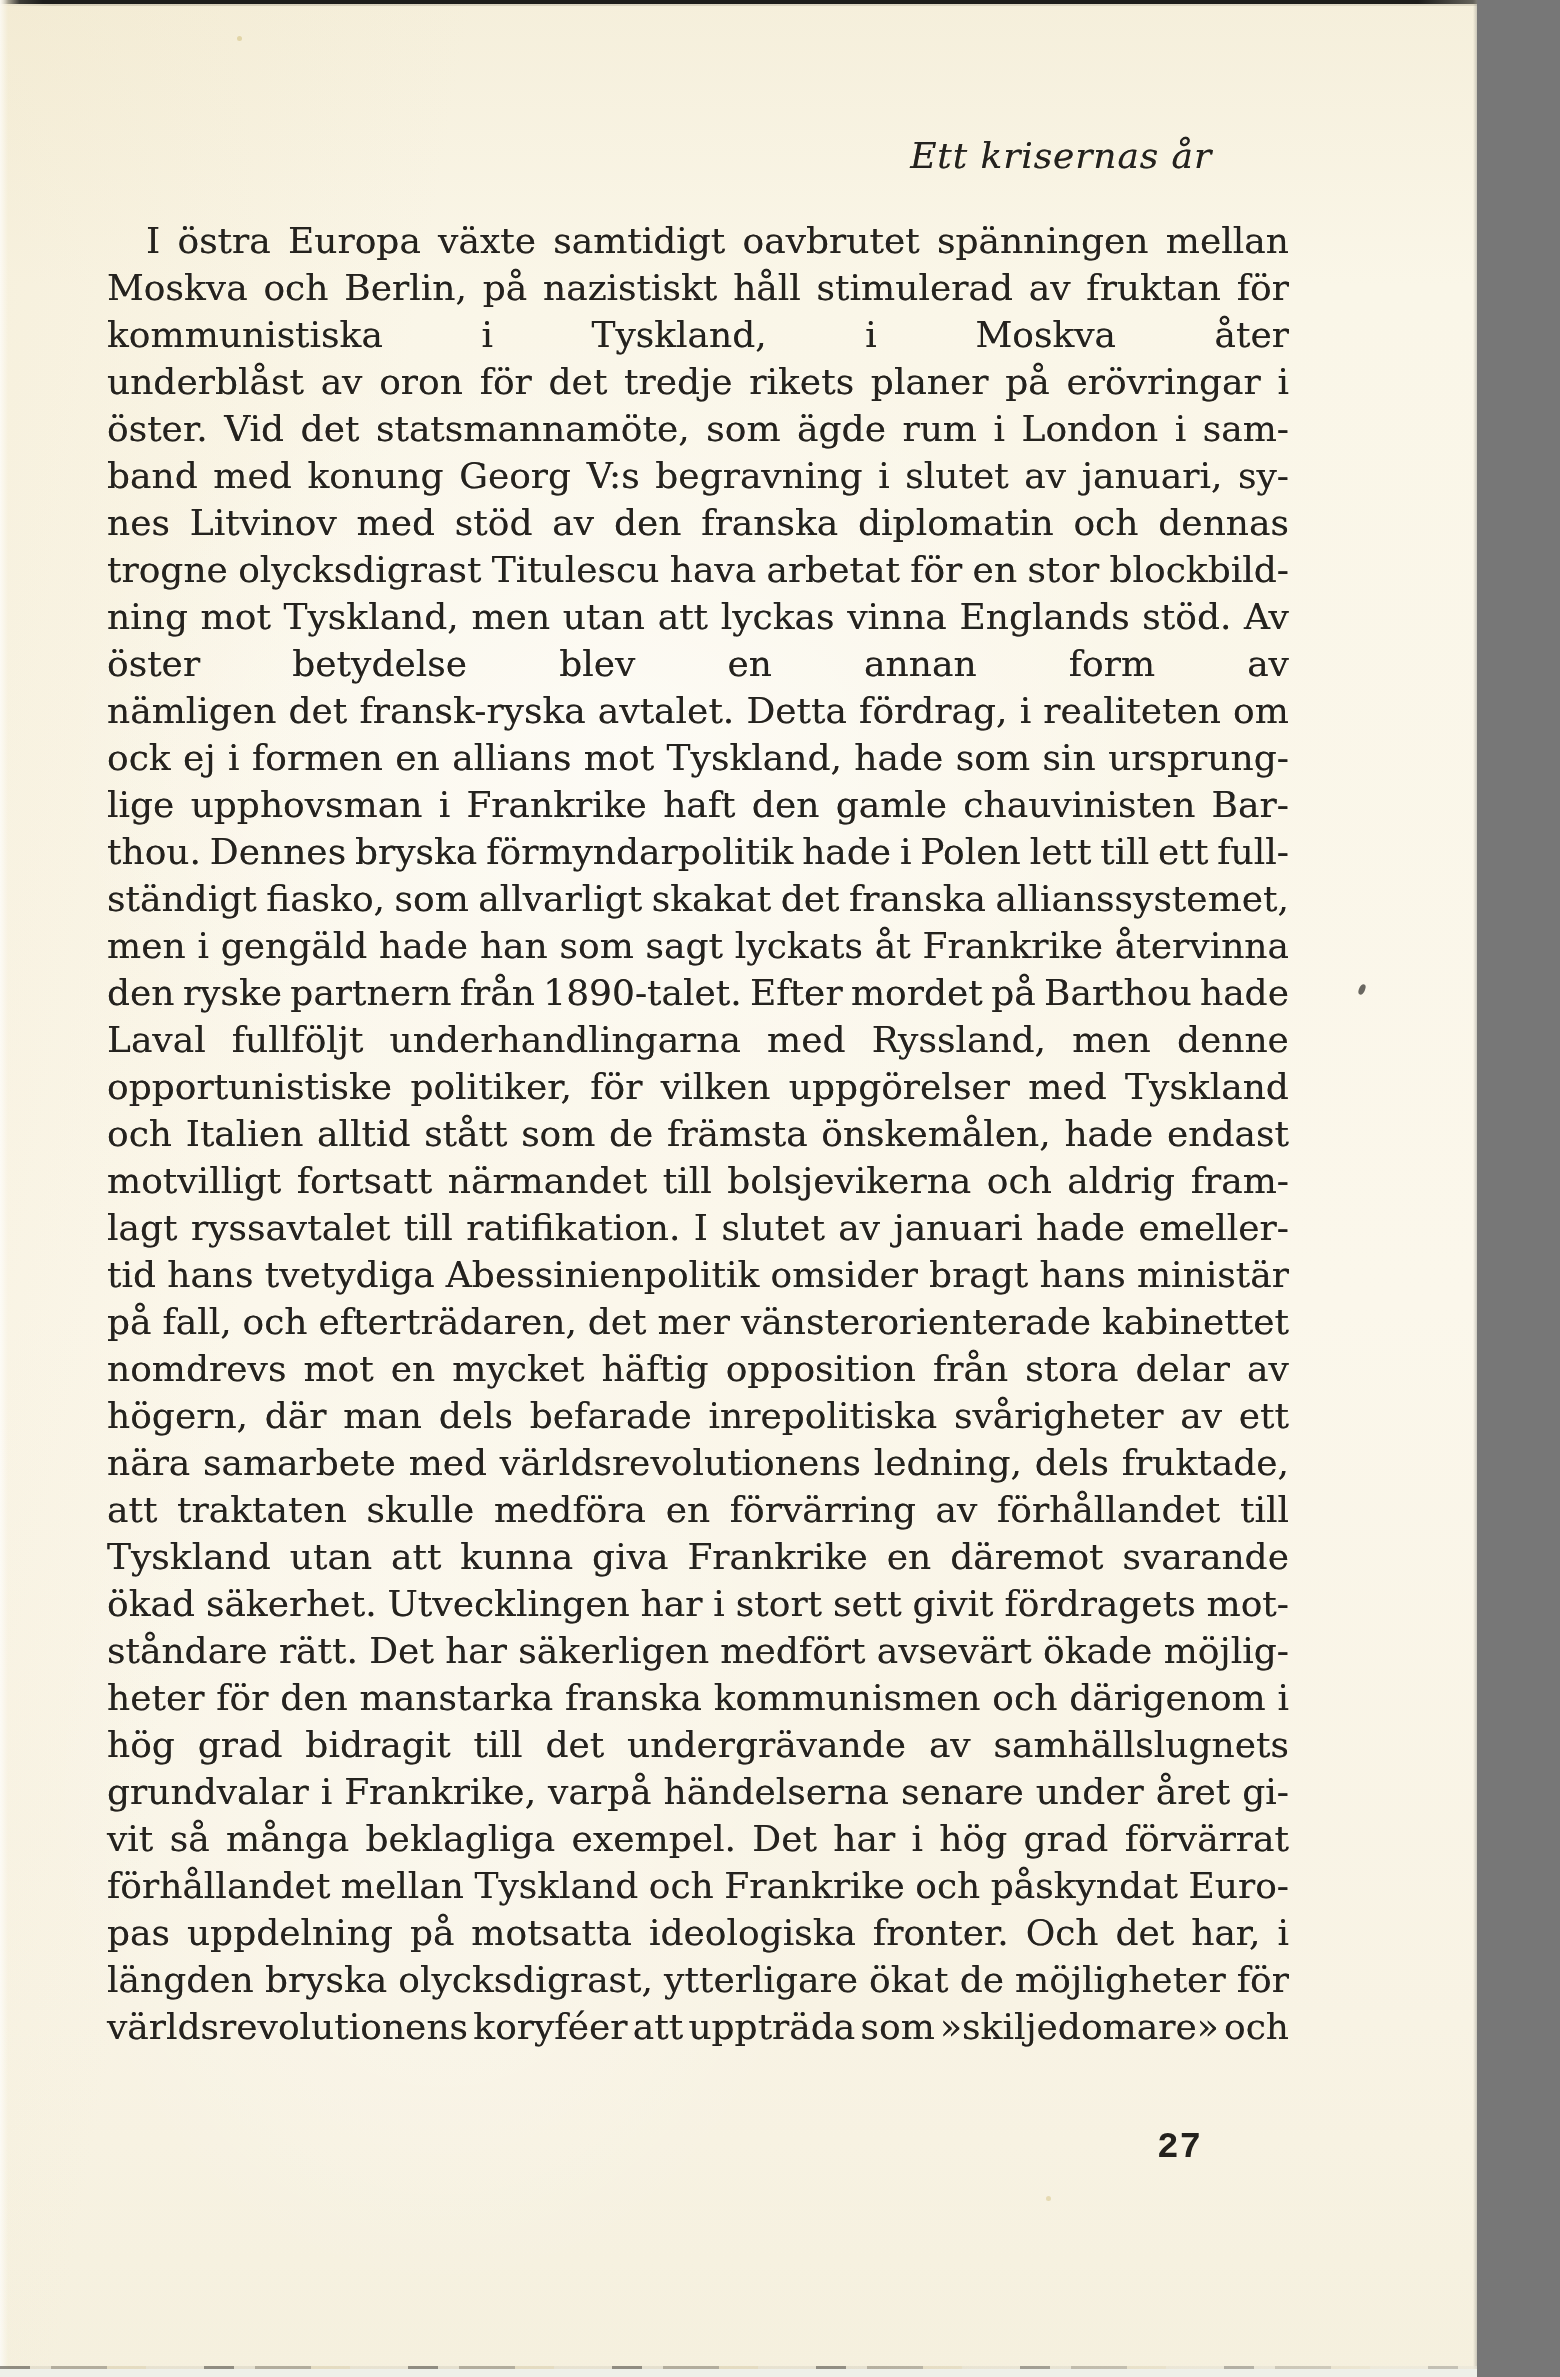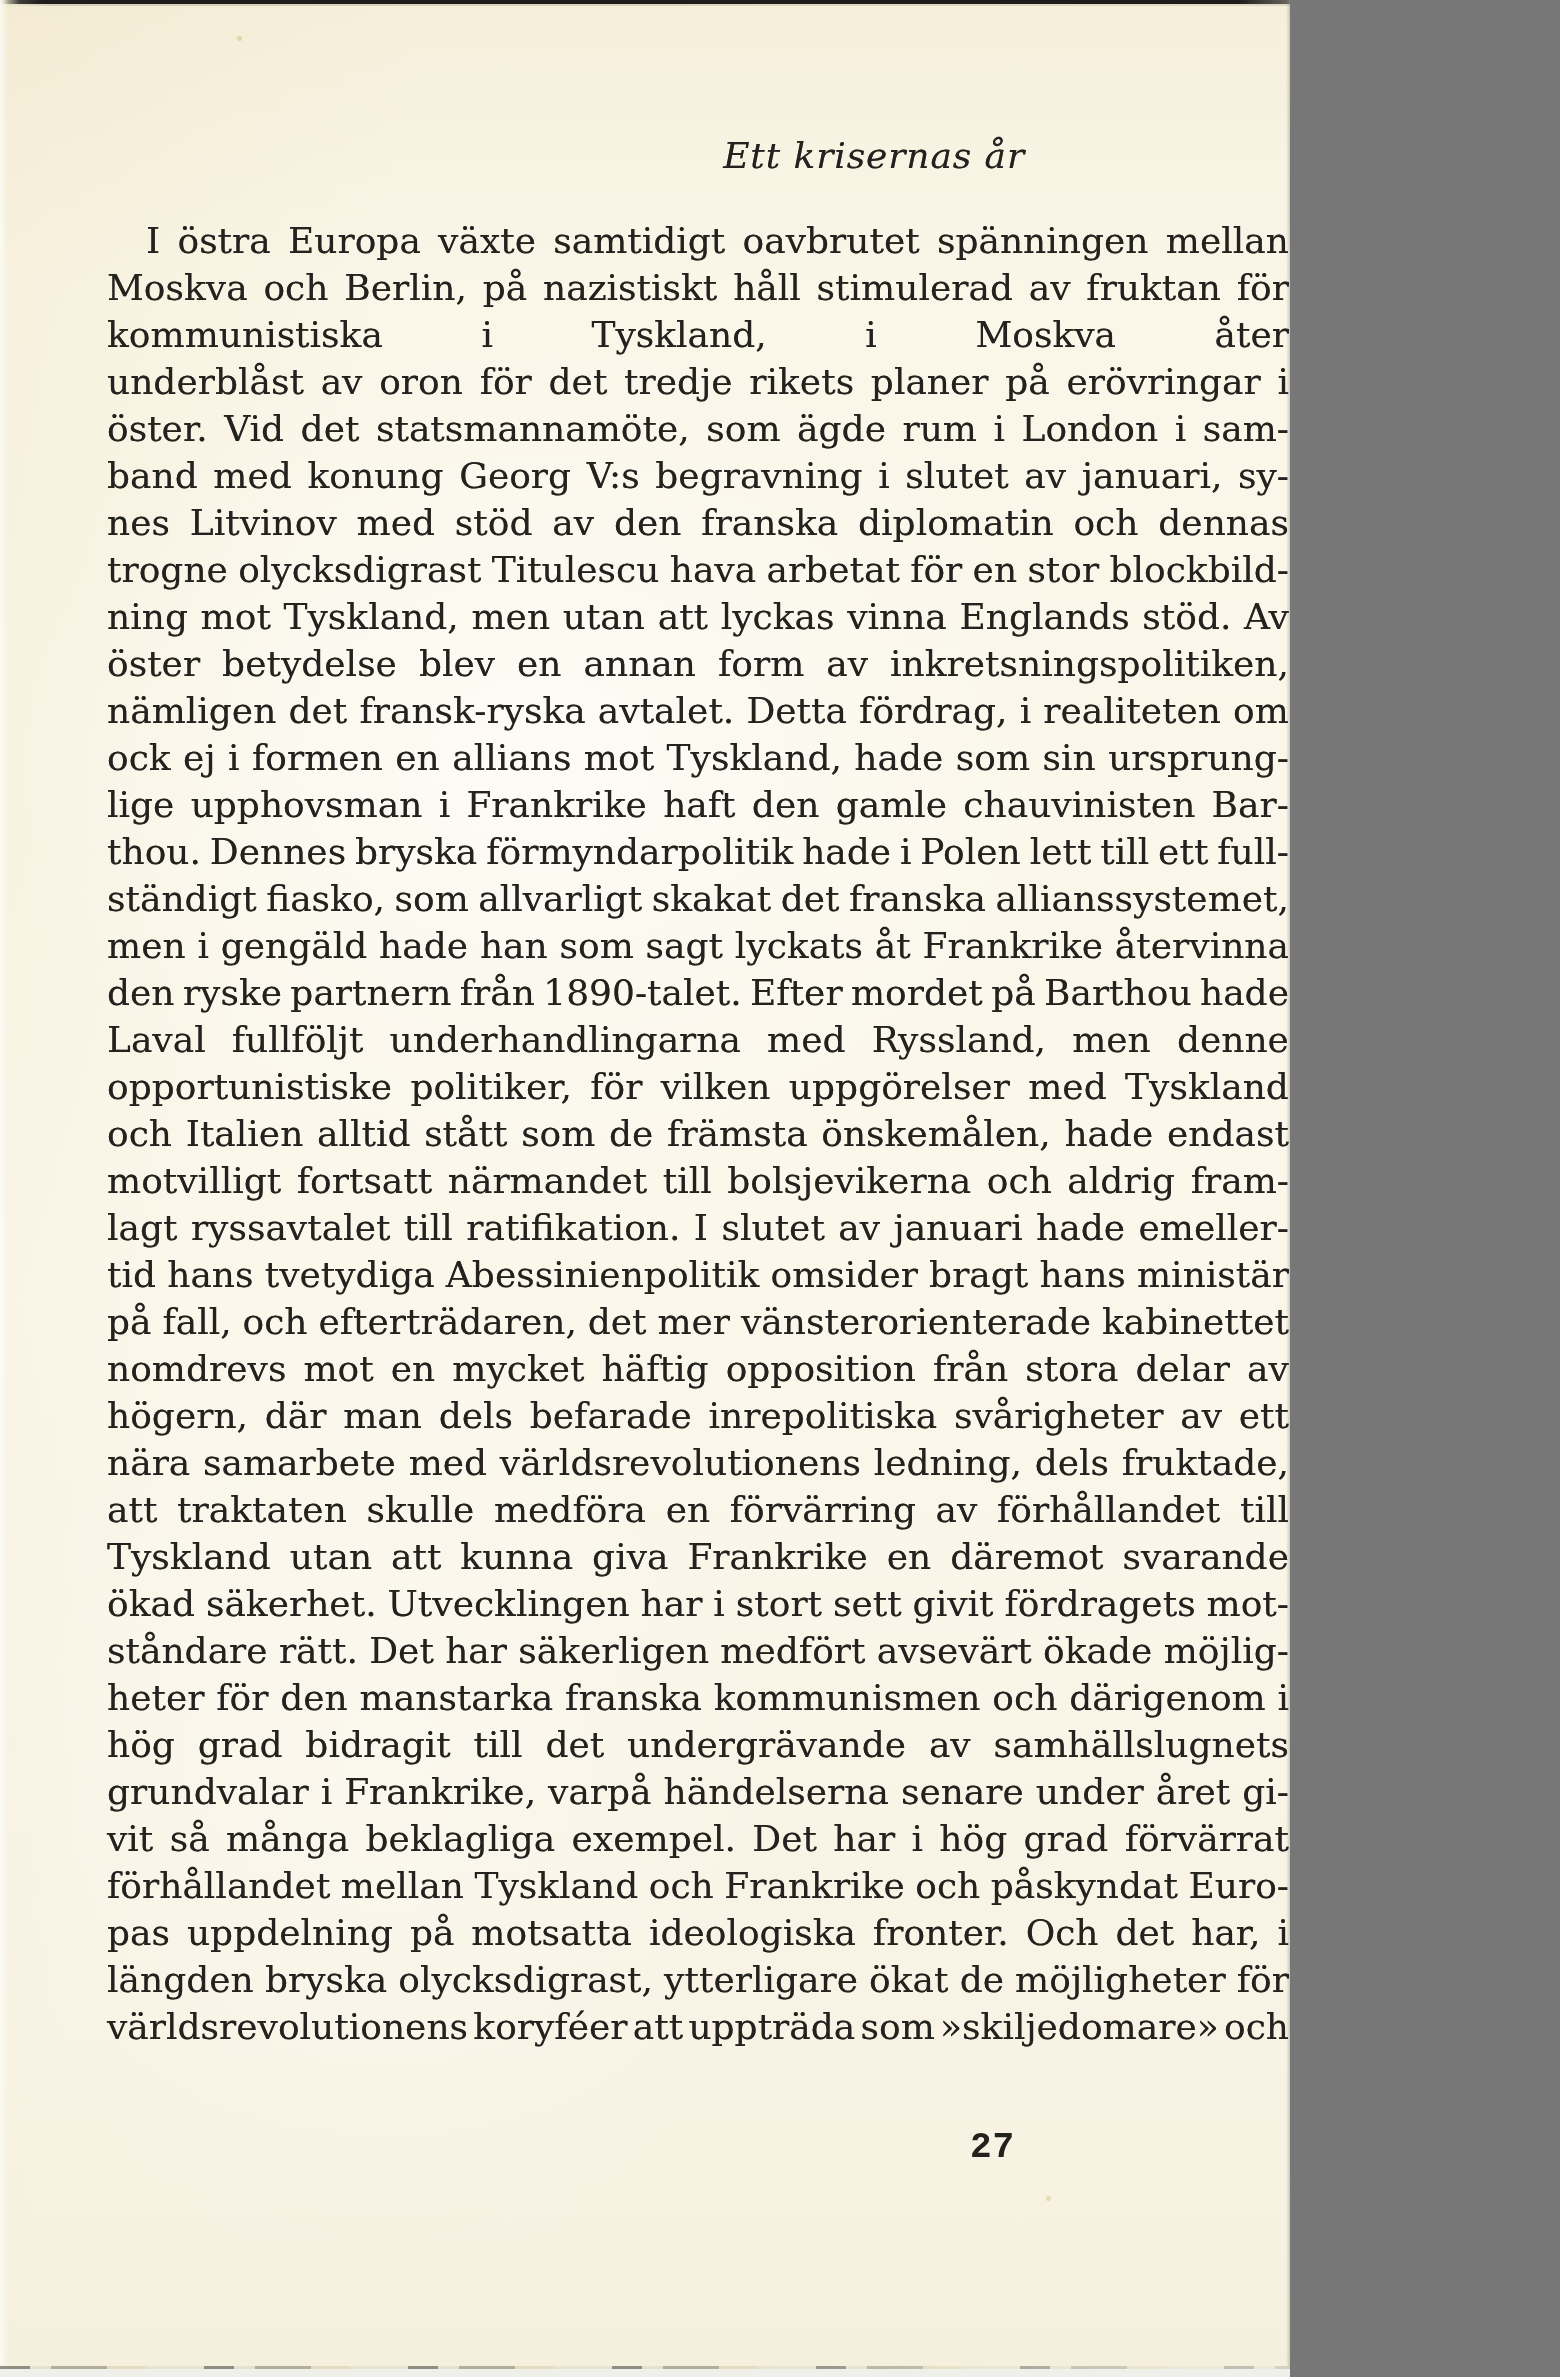--- a/index.html
+++ b/index.html
@@ -2,21 +2,21 @@
 <html style="font-size:14px"><head>
 <meta charset="utf-8">
 <style>
   html, body {
     margin: 0;
     padding: 0;
     background: #777;
   }
   .page {
     position: relative;
-    width: 1290px;
+    width: 1477px;
     height: 2377px;
     overflow: hidden;
     font-family: "DejaVu Serif", "Liberation Serif", serif;
     color: #24221e;
     background:
       radial-gradient(ellipse 799px 621px at 42% 32%, rgba(255,255,255,0.55), rgba(255,255,255,0) 70%),
       radial-gradient(ellipse 621px 799px at 30% 75%, rgba(255,255,255,0.30), rgba(255,255,255,0) 65%),
       linear-gradient(100deg, rgba(238,226,193,0.30), rgba(255,255,255,0) 25%),
       linear-gradient(to bottom, #f5efdb 0%, #faf6e8 12%, #fbf7eb 55%, #f8f3e4 85%, #f5f0de 100%);
   }
@@ -231,21 +231,20 @@
         <span>Av</span>
       </div>
       <div class="line">
         <span>öster</span>
         <span>betydelse</span>
         <span>blev</span>
         <span>en</span>
         <span>annan</span>
         <span>form</span>
         <span>av</span>
-        <span>inkretsningspolitiken,</span>
       </div>
       <div class="line">
         <span>nämligen</span>
         <span>det</span>
         <span>fransk-ryska</span>
         <span>avtalet.</span>
         <span>Detta</span>
         <span>fördrag,</span>
         <span>i</span>
         <span>realiteten</span>

